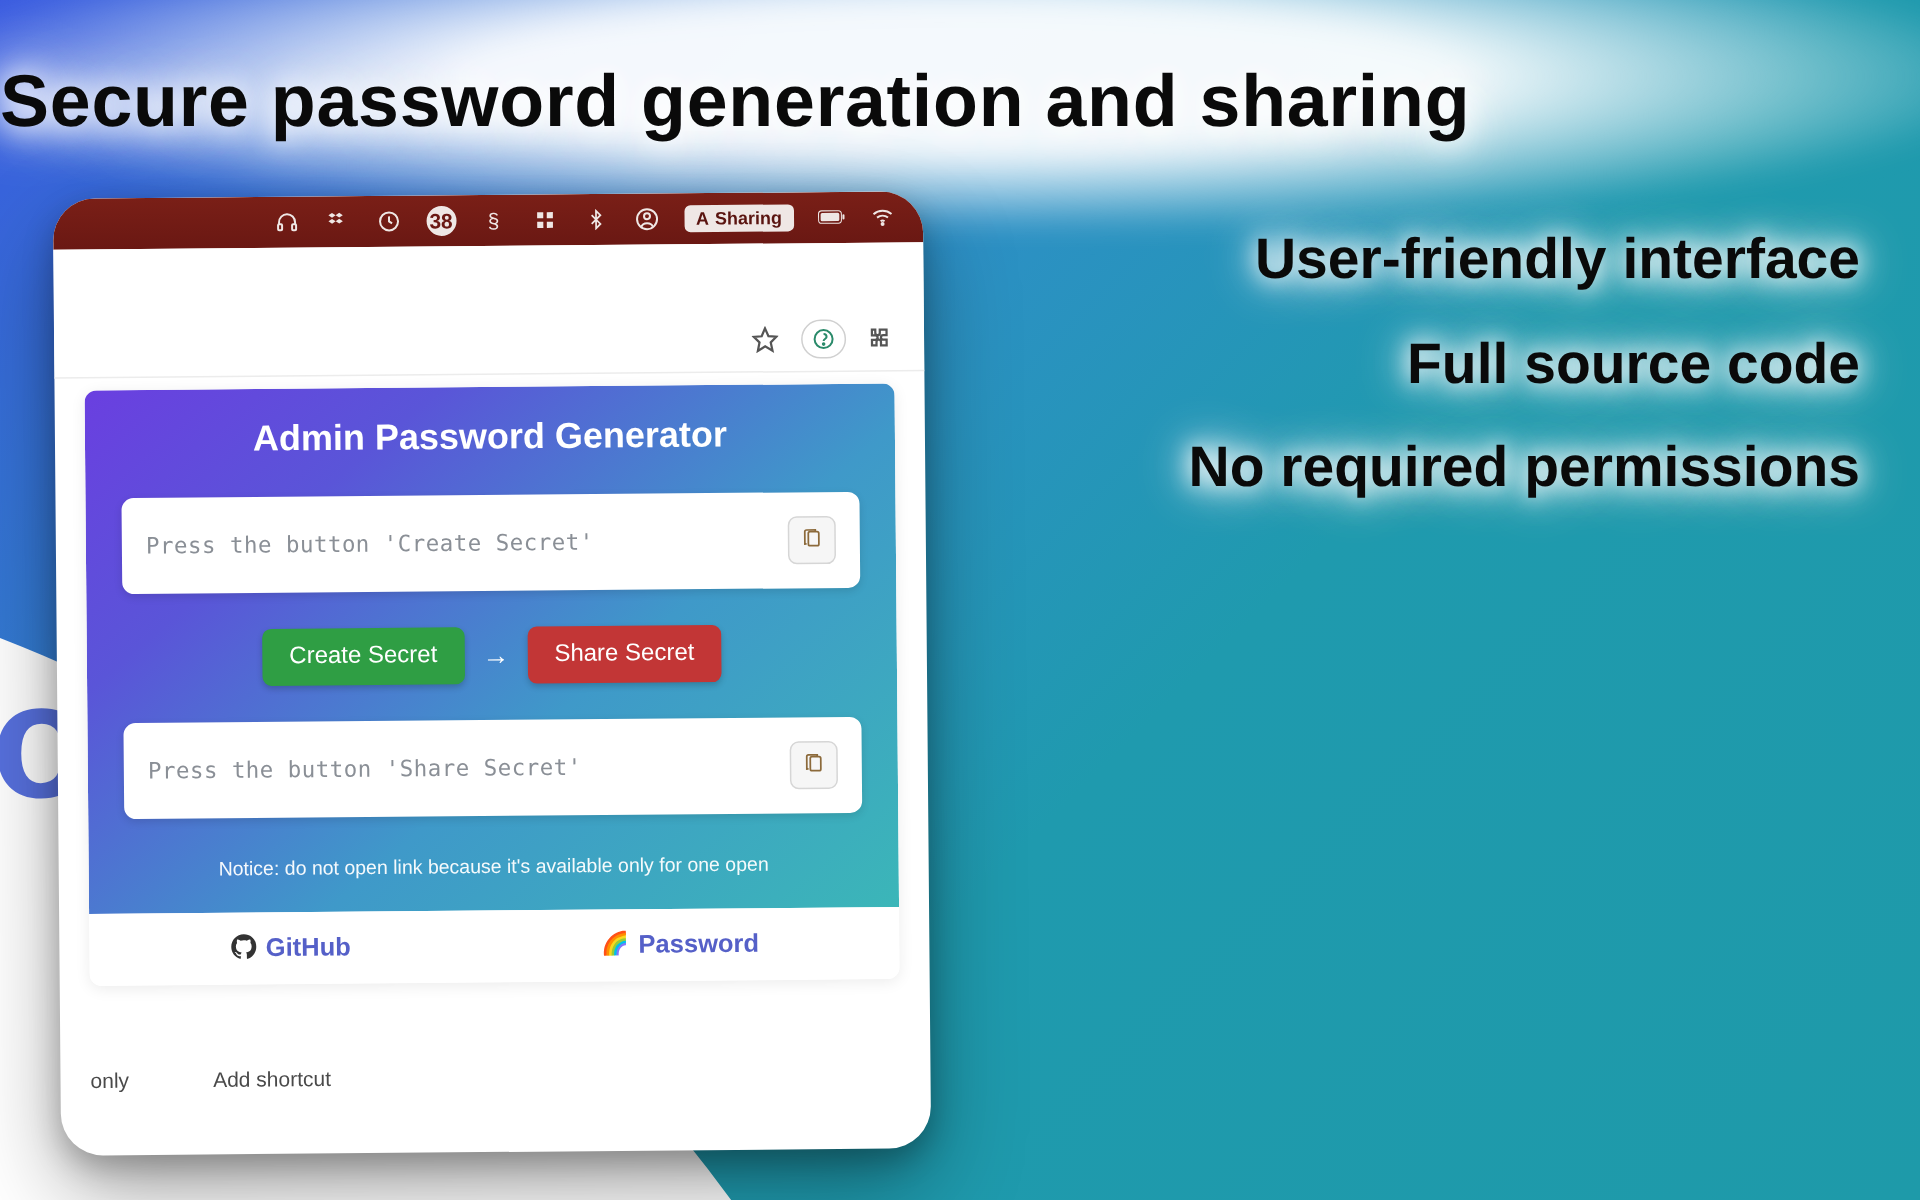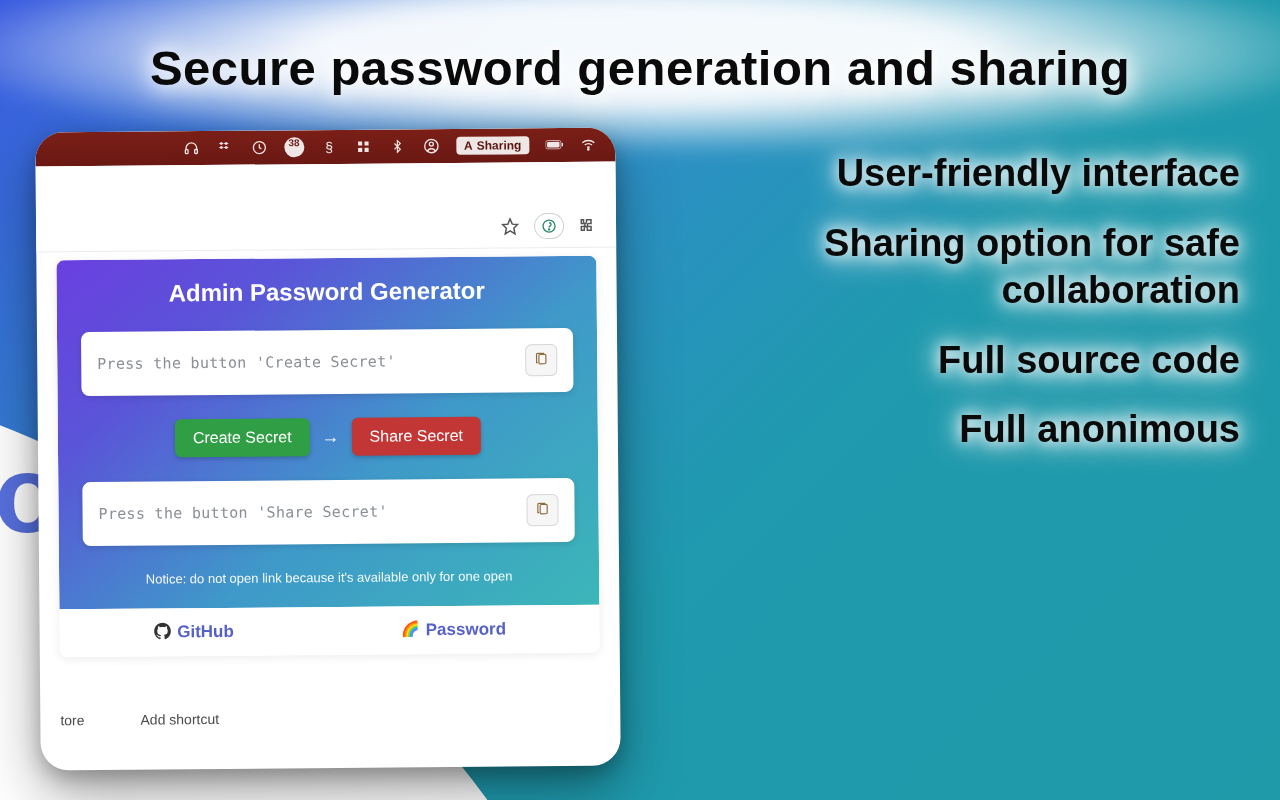--- a/index.html
+++ b/index.html
@@ -28,21 +28,21 @@
     top: -30px; left: -30px; right: -30px;
     height: 180px;
     background: radial-gradient(ellipse at 50% 45%, rgba(255,255,255,0.95) 35%, rgba(255,255,255,0) 75%);
     filter: blur(10px);
   }
   .headline {
     position: absolute;
     top: 40px;
     left: 0;
     right: 0;
-    text-align: center;
+    text-align: left;
     font-size: 49px;
     font-weight: 800;
     letter-spacing: 0.5px;
     color: #0a0a0a;
     font-family: "Arial Black", Arial, sans-serif;
     text-shadow:
       0 0 18px #fff,
       0 0 30px #fff,
       0 0 42px rgba(255,255,255,0.9);
   }
@@ -89,21 +89,21 @@
     align-items: center;
     justify-content: flex-end;
     gap: 16px;
     padding: 0 18px;
     color: #f0e8e6;
     font-size: 14px;
   }
   .menubar-icon { display:inline-flex; align-items:center; justify-content:center; width:18px; height:18px; color:#efe7e5; }
   .menubar-badge {
     width: 20px; height: 20px; border-radius: 50%; background:#efe7e5; color:#6a1813;
-    display:inline-flex; justify-content:center; font-size:10px; font-weight:700;
+    display:inline-flex; align-items:center; justify-content:center; font-size:14px; font-weight:700;
   }
   .menubar-lang {
     display:inline-flex; align-items:center; gap:4px;
     background:#efe7e5; color:#5a1410; padding:2px 8px; border-radius:4px; font-size:12px; font-weight:600;
   }
   .browser-blank { height: 42px; background:#fff; }
   .url-bar-row {
     height: 44px;
     background:#fff;
     border-bottom: 1px solid #ececec;
@@ -223,23 +223,22 @@
 <div class="canvas">
   <div class="white-blob"></div>
   <div class="top-haze"></div>
 
   <div class="bg-letters">og</div>
 
   <h1 class="headline">Secure password generation and sharing</h1>
 
   <div class="feature-list">
     <div class="feature-item">User-friendly interface</div>
-    <div class="feature-item">Sharing option for safe collaboration</div>
     <div class="feature-item">Full source code</div>
-    <div class="feature-item">Full anonimous</div>
+    <div class="feature-item">No required permissions</div>
   </div>
 
   <div class="mac-window">
     <div class="mac-menubar">
       <span class="menubar-icon">
         <svg viewBox="0 0 24 24" width="16" height="16" fill="none" stroke="currentColor" stroke-width="2">
             <path d="M4 14v-2a8 8 0 0 1 16 0v2"></path>
             <rect x="3" y="14" width="4" height="6" rx="1"></rect>
             <rect x="17" y="14" width="4" height="6" rx="1"></rect>
           </svg>
@@ -369,17 +368,17 @@
           <span>GitHub</span>
         </a>
         <a class="footer-link">
           <span class="ico" style="font-size:15px;">🌈</span>
           <span>Password</span>
         </a>
       </div>
     </div>
 
     <div class="below-row">
-      <span>tore</span>
+      <span>only</span>
       <span>Add shortcut</span>
     </div>
   </div>
 </div>
 
 </body></html>

